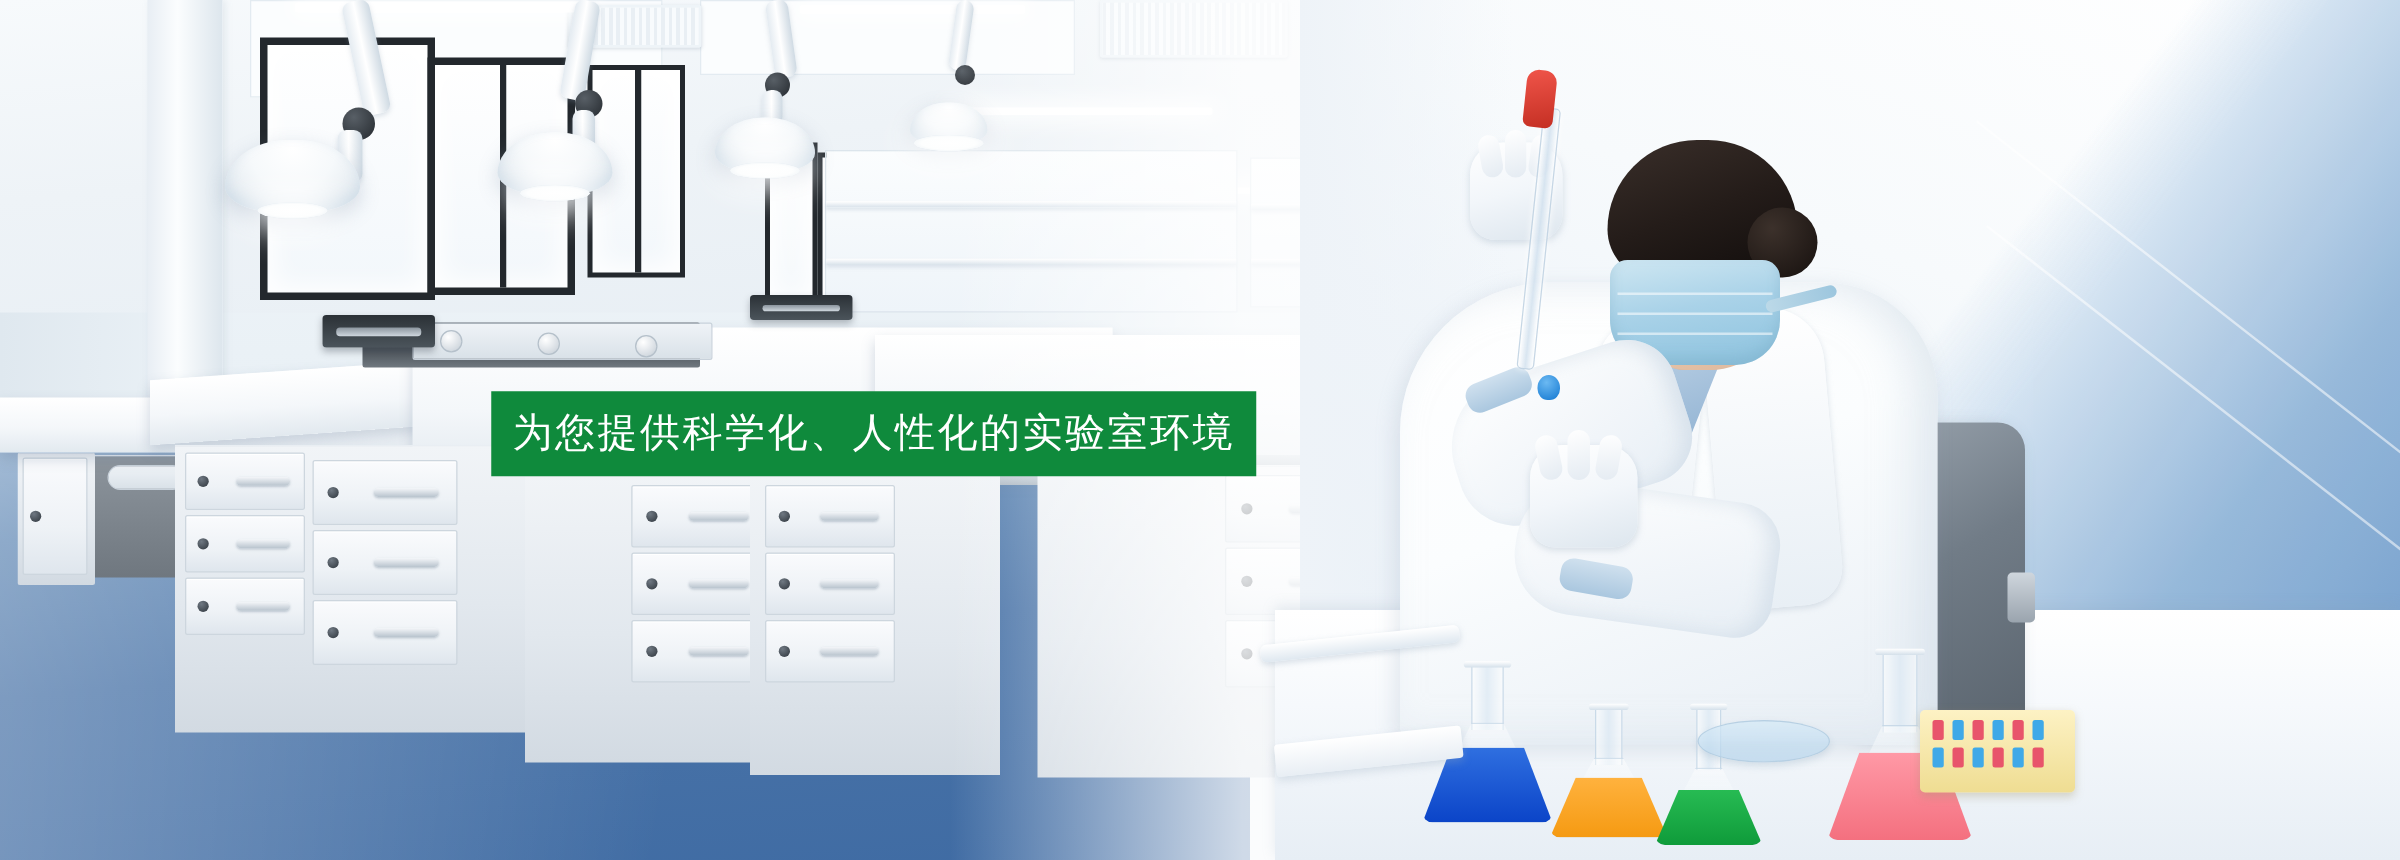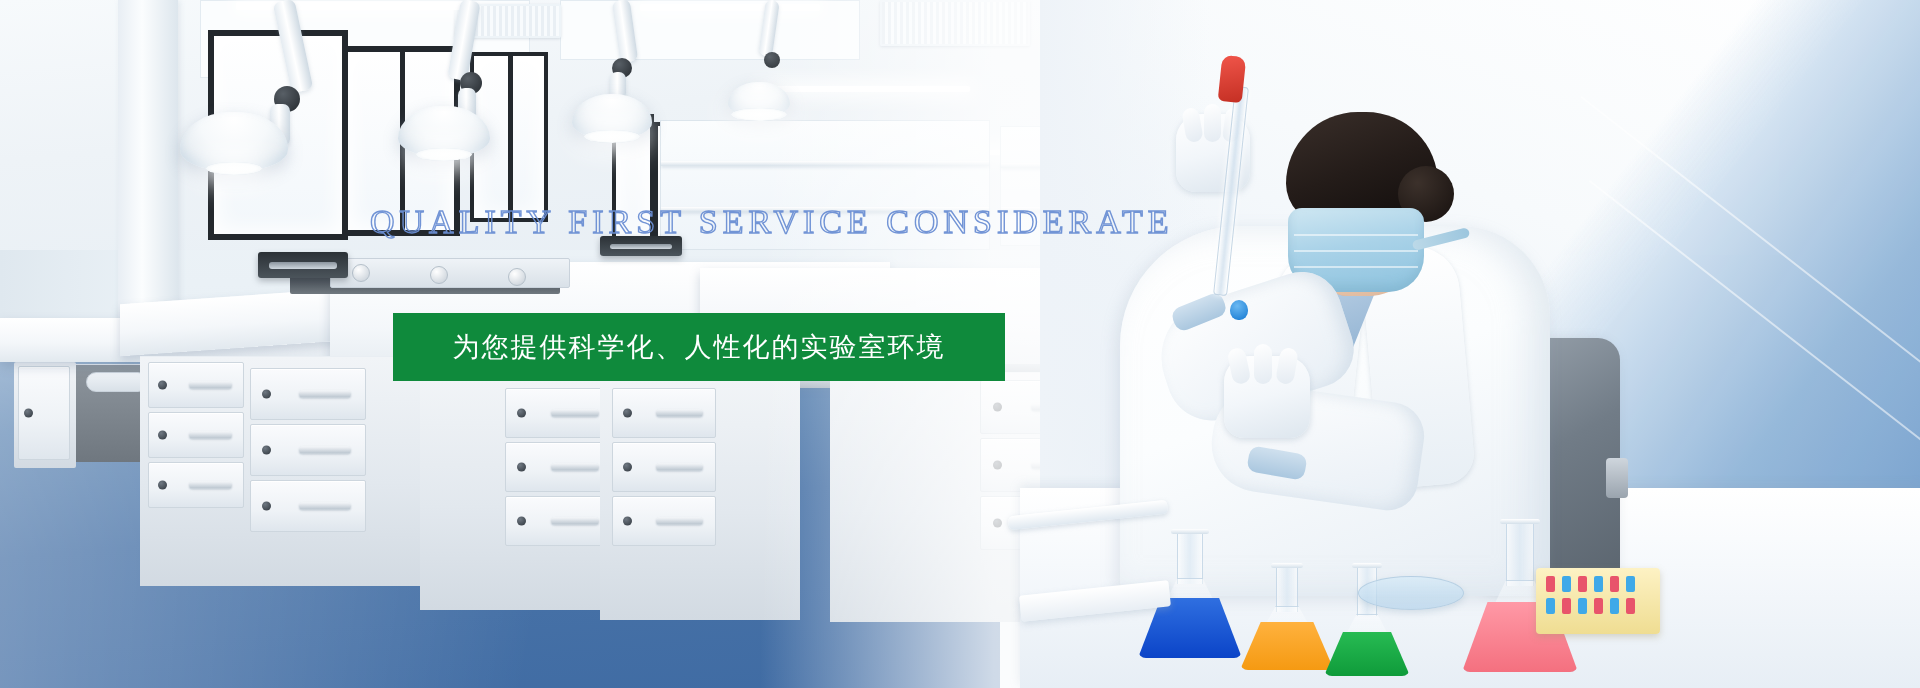--- a/index.html
+++ b/index.html
@@ -411,21 +411,21 @@
   }
   .headline .gap { display:inline-block; width:22px; }
   .sub-bar {
     position:absolute; left:393px; top:313px;
     width:612px; height:68px;
     background:#0f8a3c;
     display:flex; align-items:center; justify-content:center;
     pointer-events:auto;
   }
   .sub-bar span {
-    color:#ffffff; font-size:27px; letter-spacing:2px; white-space:nowrap;font-family:Liberation Serif, serif;
+    color:#ffffff; font-size:32px; letter-spacing:2px; white-space:nowrap;font-family:Liberation Serif, serif;
   }
 </style>
 </head>
 <body>
 
 <div class="banner">
 
   <div class="photo">
 
     <div class="backwall"></div>
@@ -687,21 +687,20 @@
         <div class="tip" style="left:74px;top:30px;background:#3fa9e8;"></div>
         <div class="tip" style="left:90px;top:30px;background:#e8546b;"></div>
       </div>
 
       <div class="notebook" style="left:-20px;bottom:74px;width:150px;height:26px;"></div>
       <div class="rod" style="left:-32px;bottom:166px;width:160px;height:14px;"></div>
     </div>
   </div>
 
   <div class="copy">
-    <div class="eyebrow">QUALITY FIRST SERVICE CONSIDERATE</div>
 
 
     <div class="sub-bar">
       <span>为您提供科学化、人性化的实验室环境</span>
     </div>
   </div>
 
 </div>
 
 </body></html>

